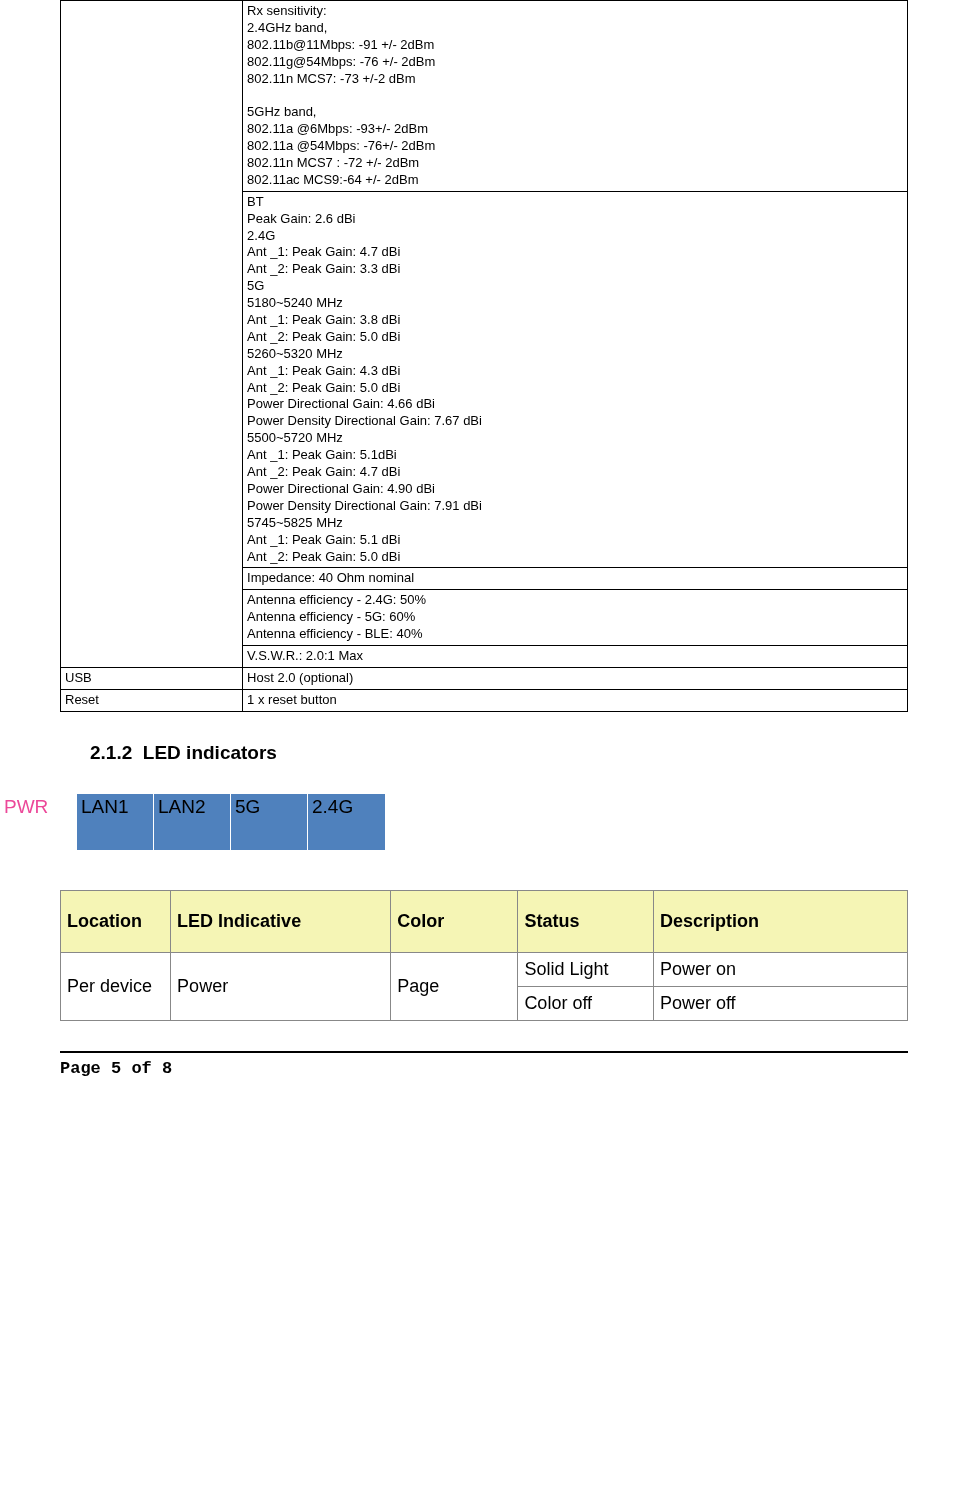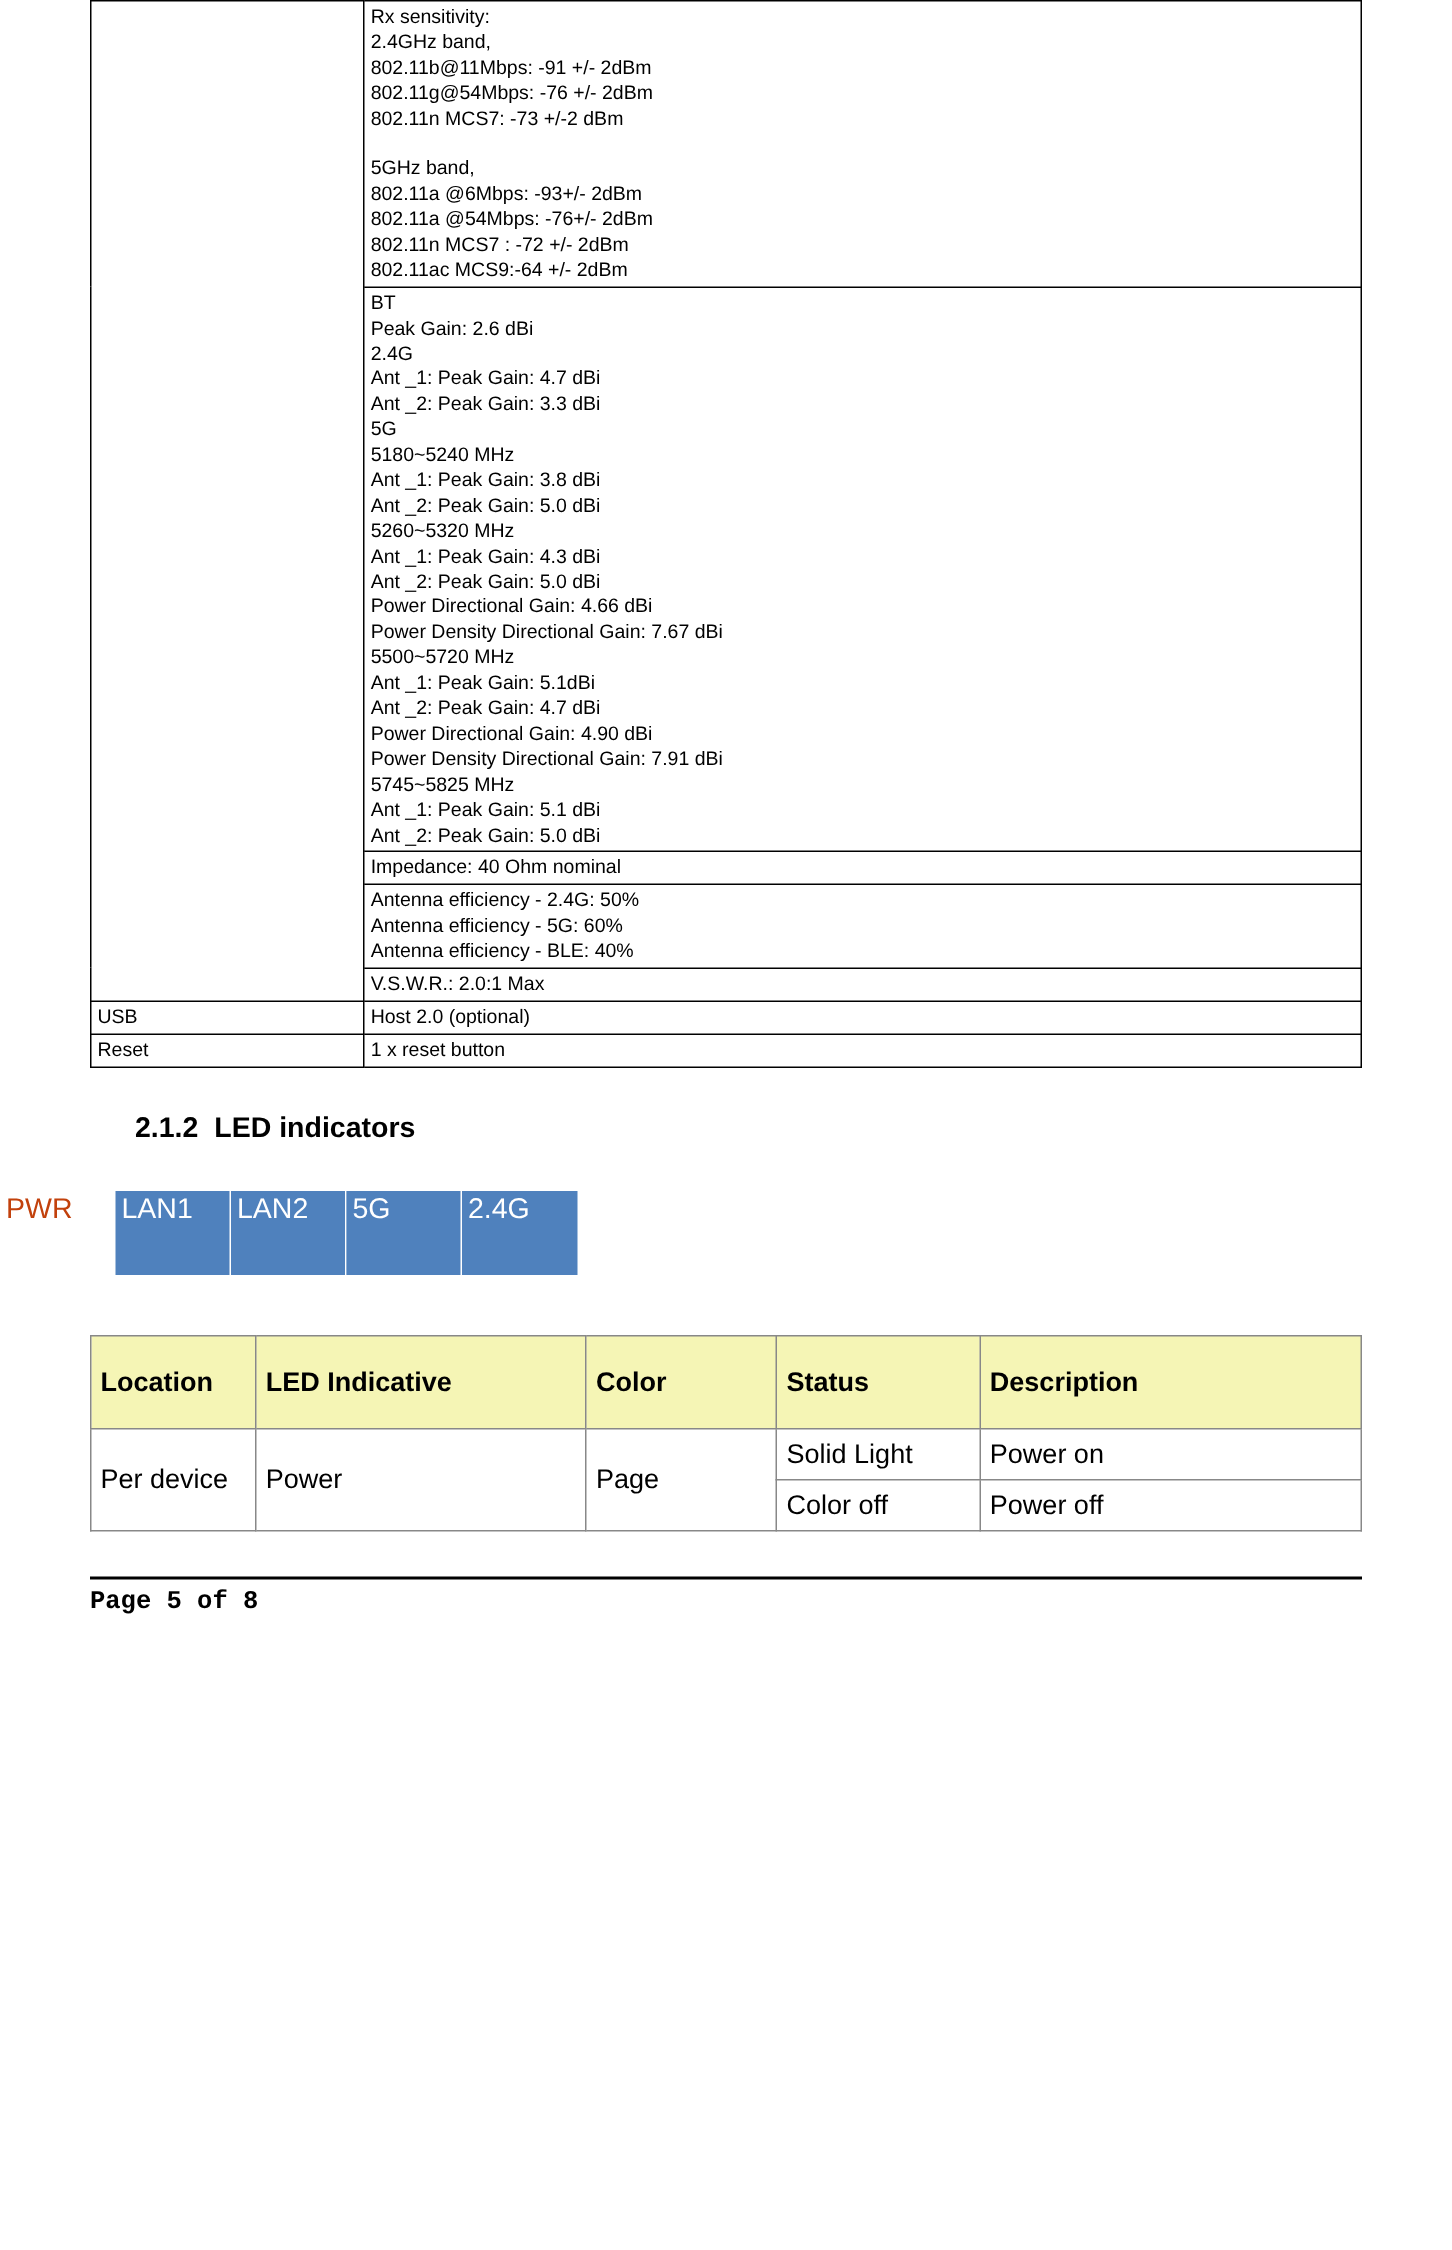--- a/index.html
+++ b/index.html
@@ -61,29 +61,29 @@
       margin-left: -60px;
       height: 56px;
       font-size: 19px;
     }
     .led-cell {
       width: 77px;
       padding: 2px 4px;
     }
     .led-cell.blue {
       background: #4f81bd;
-      color: #ffffff;
+      color: #000000;
       border-right: 1px solid #ffffff;
     }
     .led-cell:last-child {
       border-right: none;
     }
     .led-cell.pwr {
       background: #ffffff;
-      color: #c2410c;
+      color: #ec4899;
     }
     .led-table {
       width: 100%;
       border-collapse: collapse;
       table-layout: fixed;
       margin-top: 40px;
     }
     .led-table th, .led-table td {
       border: 1px solid #888888;
       padding: 6px 6px;

